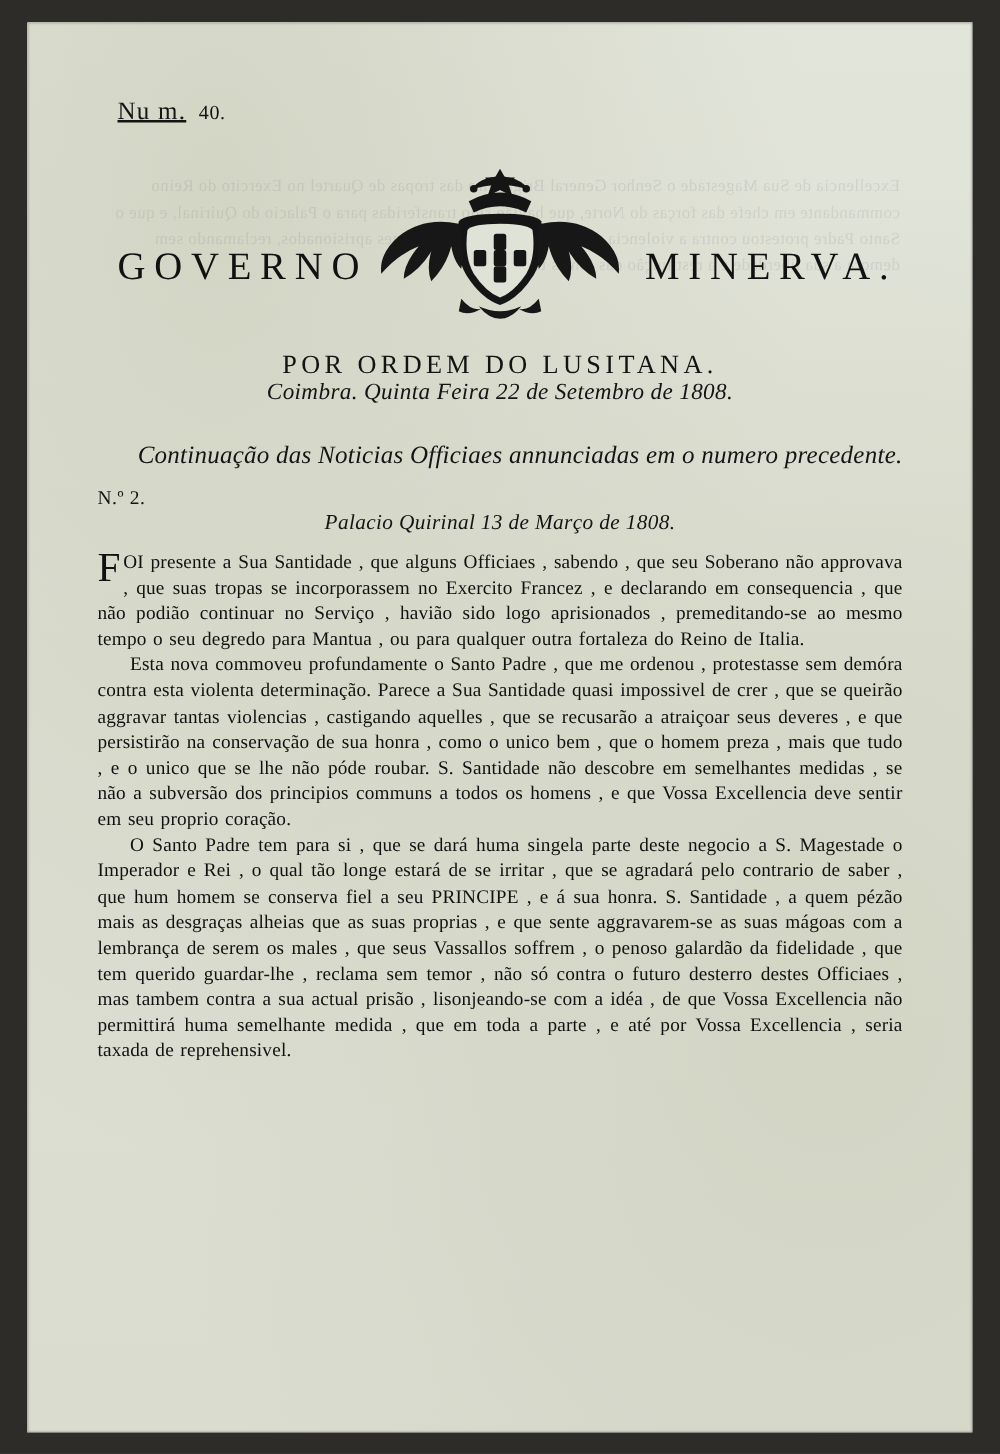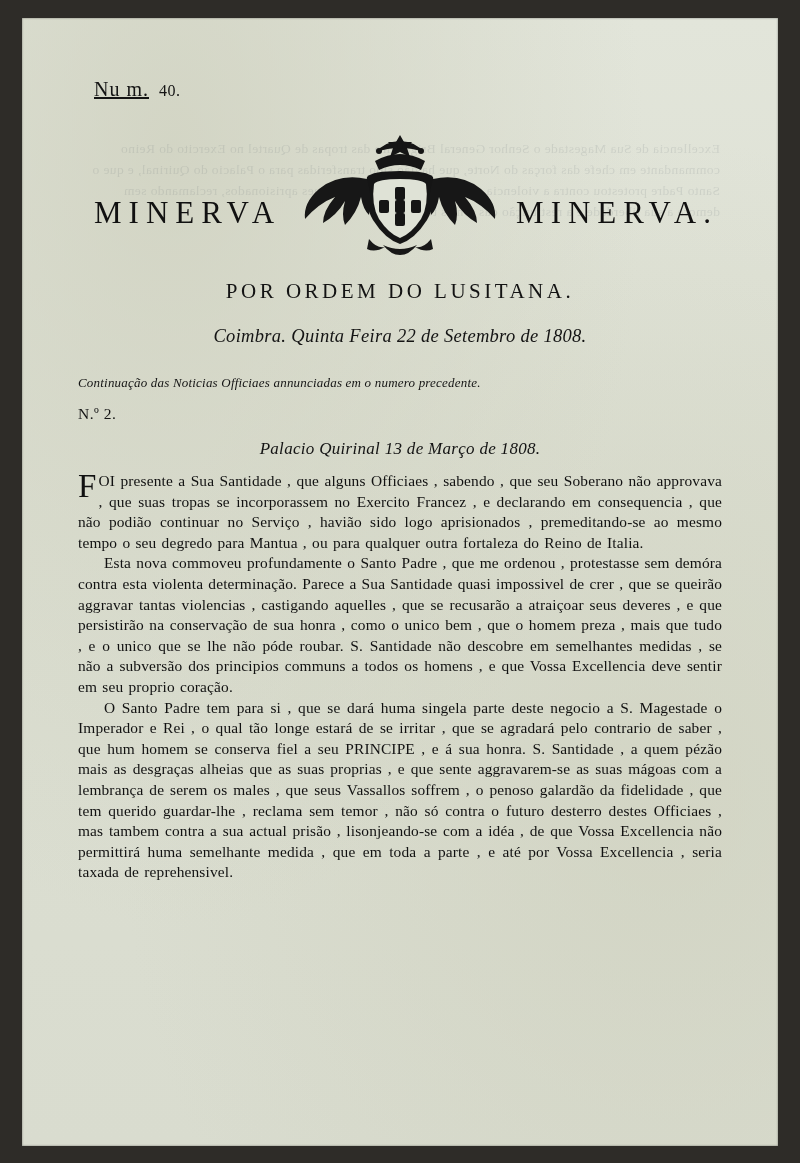--- a/index.html
+++ b/index.html
@@ -90,40 +90,38 @@
     text-align: center;
     font-size: 21px;
     letter-spacing: 3.5px;
     margin-top: 10px;
     color: #131313;
   }
   .dateline {
     text-align: center;
     font-size: 18.5px;
     font-style: italic;
-    margin-top: 22px;
     letter-spacing: 0.3px;
   }
   .continuation {
-    text-align: left;
-    font-size: 13px;
+    text-align: right;
+    font-size: 20px;
     font-style: italic;
     margin-top: 28px;
     letter-spacing: 0.2px;
   }
   .docnum {
     font-size: 15.5px;
     margin-top: 14px;
     letter-spacing: 0.5px;
   }
   .placeline {
     text-align: center;
     font-size: 17px;
     font-style: italic;
-    margin-top: 16px;
     letter-spacing: 0.3px;
   }
 
   .body-text {
     margin-top: 12px;
     font-size: 15.4px;
     line-height: 20.6px;
     text-align: justify;
     letter-spacing: 0.15px;
     word-spacing: 1.2px;
@@ -150,21 +148,21 @@
       Excellencia de Sua Magestade o Senhor General Brigadeiro das tropas de Quartel no Exercito do Reino commandante em chefe das forças do Norte, que havião sido transferidas para o Palacio do Quirinal, e que o Santo Padre protestou contra a violencia commettida contra os Officiaes aprisionados, reclamando sem demora a sua liberdade e a restituição das armas tomadas.
     </div>
 
     <div class="content">
 
       <div class="issue-num">
         <span class="numword">Nu m.</span><span class="digits">40.</span>
       </div>
 
       <div class="masthead">
-        <div class="title-left">MINERVA</div>
+        <div class="title-left">GOVERNO</div>
         <div class="title-right">MINERVA.</div>
 
         <svg class="crest" viewBox="0 0 210 140">
           <g fill="#151515">
 
             <path d="M105 8 l4 7 h8 l-5 6 3 9 -10 -5 -10 5 3 -9 -5 -6 h8z"></path>
             <path d="M80 34 q25 -14 50 0 l-4 9 q-21 -10 -42 0z"></path>
             <path d="M82 25 q6 -10 23 -11 q17 1 23 11 q-10 -4 -23 -4 q-13 0 -23 4z"></path>
             <circle cx="84" cy="24" r="3"></circle>
               <circle cx="105" cy="19" r="3"></circle>

